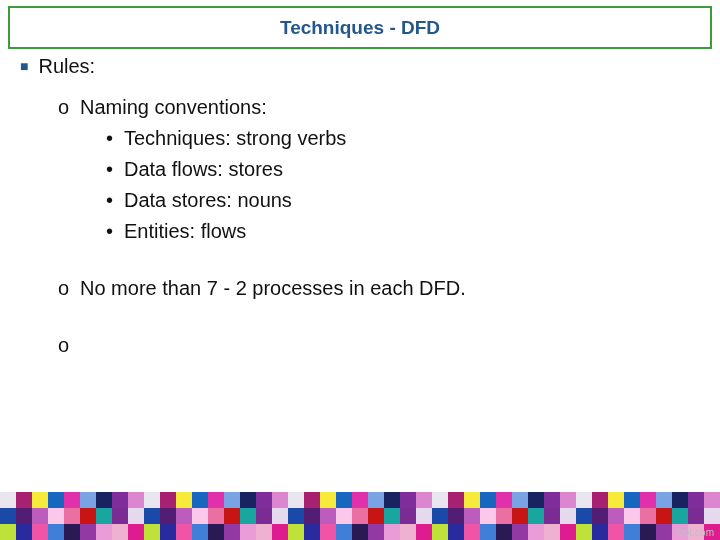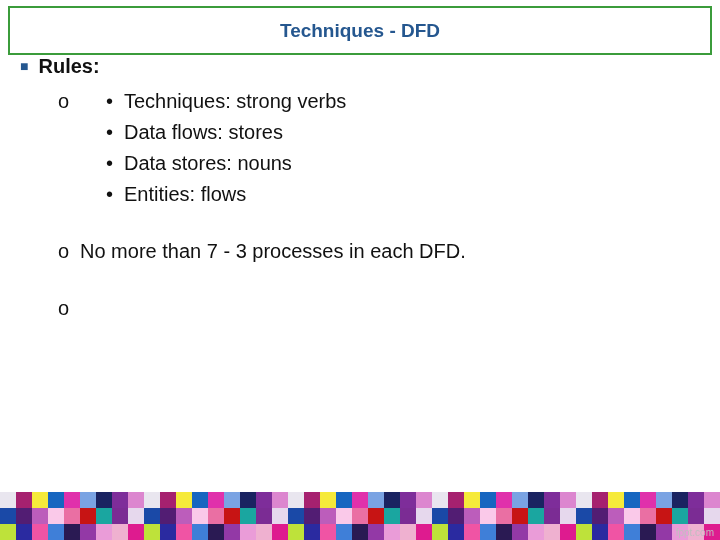--- a/index.html
+++ b/index.html
@@ -1,26 +1,26 @@
 <!DOCTYPE html>
 <html><head>
 <meta charset="utf-8">
 <style>
   * { margin: 0; padding: 0; box-sizing: border-box; }
   html, body { width: 720px; height: 540px; font-family: Arial, Helvetica, sans-serif; background: #fff; overflow: hidden; }
   .slide { position: relative; width: 720px; height: 540px; background: #fff; }
   .title-box {
     position: absolute; top: 6px; left: 8px; right: 8px;
-    height: 49px; border: 2px solid #3b9c3b; background: #fff;
+    height: 43px; border: 2px solid #3b9c3b; background: #fff;
     display: flex; align-items: center; justify-content: center;
   }
   .title-box span { color: #25578f; font-weight: bold; font-size: 19px; }
   .content { position: absolute; top: 55px; left: 20px; right: 20px; }
   .sq-bullet { color: #25578f; margin-right: 10px; font-size: 14px; vertical-align: 2px; }
-  .rules-line { font-size: 20px; color: #111; margin-bottom: 10px; font-weight: bold; }
+  .rules-line { font-size: 20px; color: #111; margin-bottom: 16px; }
   .o-item { font-size: 20px; color: #111; margin-left: 38px; margin-top: 8px; padding-left: 22px; position: relative; line-height: 1.35; }
   .o-item .o-mark { position: absolute; left: 0; top: 0; color: #111; }
   .dot-item { font-size: 20px; color: #111; margin-left: 86px; margin-top: 4px; padding-left: 18px; position: relative; line-height: 1.35; }
   .dot-item .dot-mark { position: absolute; left: 0; top: 0; color: #111; }
   .spacer { height: 22px; }
   .footer-strip { position: absolute; left: 0; bottom: 0; width: 720px; height: 48px; }
   .footer-strip svg { display: block; }
   .watermark { position: absolute; right: 6px; bottom: 2px; font-size: 10px; color: #bfbfbf; font-family: Arial, sans-serif; }
 </style>
 </head>
@@ -32,20 +32,21 @@
     <span>Techniques - DFD</span>
   </div>
 
   <div class="content">
     <div class="rules-line">
       <span class="sq-bullet">■</span><span>Rules:</span>
     </div>
 
     <div class="o-item">
       <span class="o-mark">o</span>
+      <span>Naming conventions:</span>
     </div>
     <div class="dot-item">
       <span class="dot-mark">•</span>
       <span>Techniques: strong verbs</span>
     </div>
     <div class="dot-item">
       <span class="dot-mark">•</span>
       <span>Data flows: stores</span>
     </div>
     <div class="dot-item">
@@ -54,21 +55,21 @@
     </div>
     <div class="dot-item">
       <span class="dot-mark">•</span>
       <span>Entities: flows</span>
     </div>
 
     <div class="spacer"></div>
 
     <div class="o-item">
       <span class="o-mark">o</span>
-      <span>No more than 7 - 3 processes in each DFD.</span>
+      <span>No more than 7 - 2 processes in each DFD.</span>
     </div>
 
     <div class="spacer"></div>
 
     <div class="o-item">
       <span class="o-mark">o</span>
     </div>
   </div>
 
   <div class="footer-strip">

